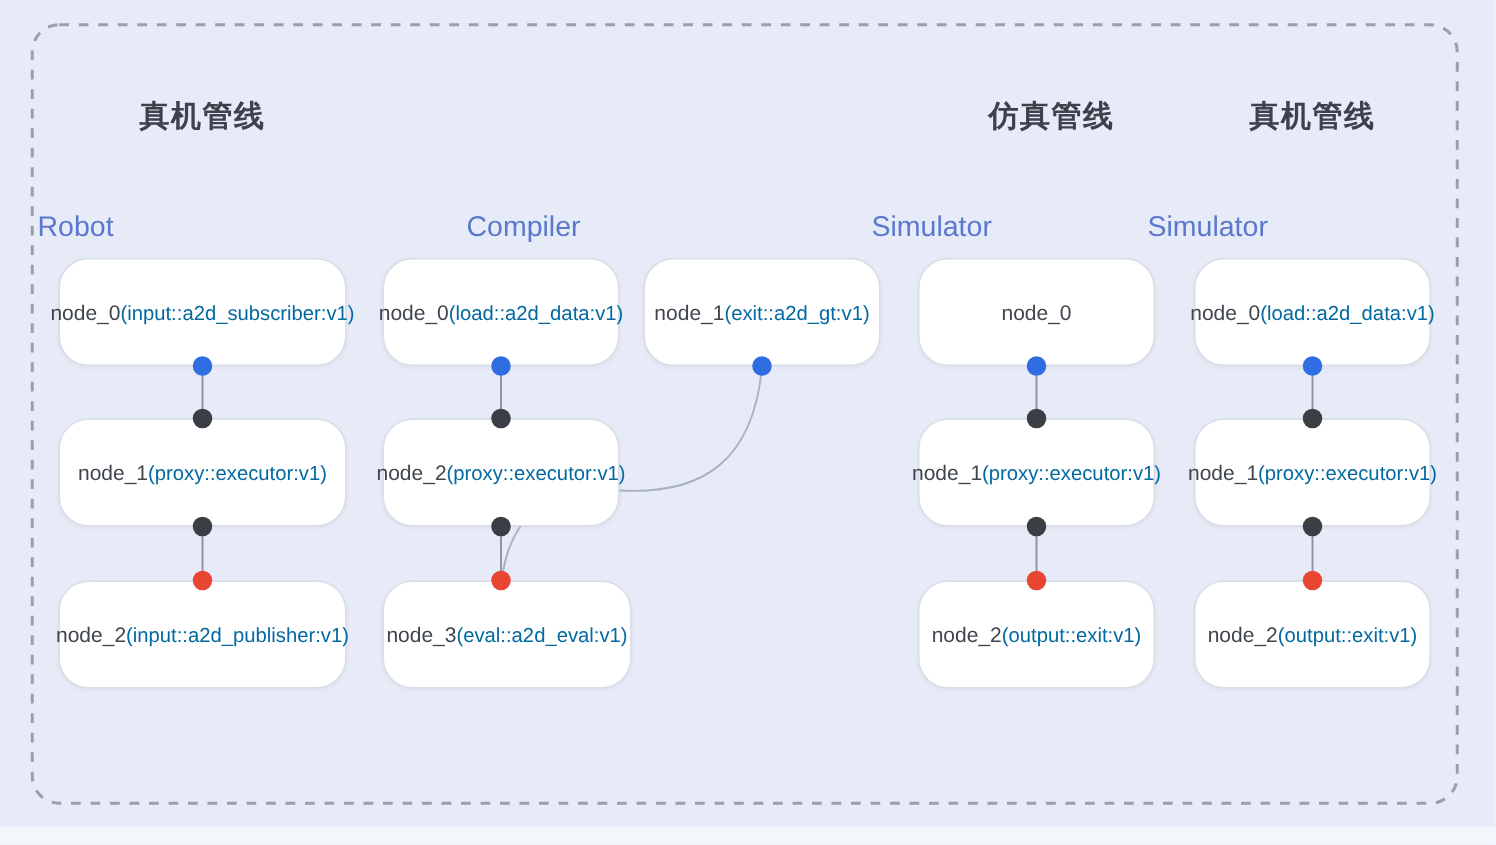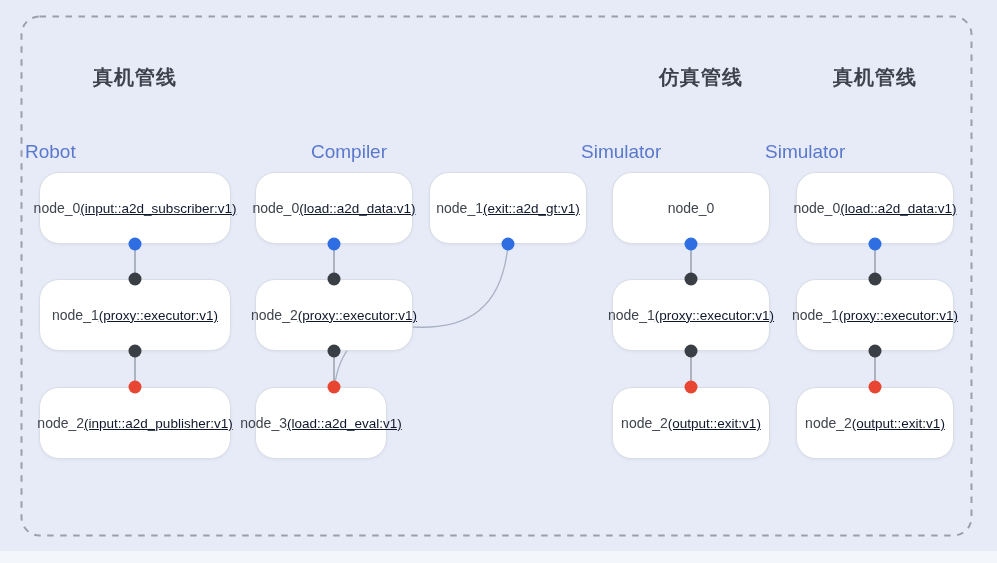--- a/index.html
+++ b/index.html
@@ -66,23 +66,22 @@
   }
   .node-name {
     font-size: 14px;
     line-height: 22px;
     color: #3f444d;
     white-space: nowrap;
   }
   .node-type {
     font-size: 13.5px;
     line-height: 21px;
-    color: #0f172a;
+    color: #0369a1;
     white-space: nowrap;
-    text-decoration: underline;
   }
   .port {
     position: absolute;
     width: 13px;
     height: 13px;
     border-radius: 50%;
     transform: translate(-50%, -50%);
     z-index: 4;
   }
   .port-blue  { background: #2e6de2; }
@@ -131,23 +130,23 @@
     <span class="node-type">(load::a2d_data:v1)</span>
   </div>
   <div class="node-box" style="left:429px; top:172px; width:158px">
     <span class="node-name">node_1</span>
     <span class="node-type">(exit::a2d_gt:v1)</span>
   </div>
   <div class="node-box" style="left:255px; top:279px; width:158px">
     <span class="node-name">node_2</span>
     <span class="node-type">(proxy::executor:v1)</span>
   </div>
-  <div class="node-box" style="left:255px; top:387px; width:132px">
+  <div class="node-box" style="left:255px; top:387px; width:166px">
     <span class="node-name">node_3</span>
-    <span class="node-type">(load::a2d_eval:v1)</span>
+    <span class="node-type">(eval::a2d_eval:v1)</span>
   </div>
 
   <div class="node-box" style="left:612px; top:172px; width:158px">
     <span class="node-name">node_0</span>
   </div>
   <div class="node-box" style="left:612px; top:279px; width:158px">
     <span class="node-name">node_1</span>
     <span class="node-type">(proxy::executor:v1)</span>
   </div>
   <div class="node-box" style="left:612px; top:387px; width:158px">

